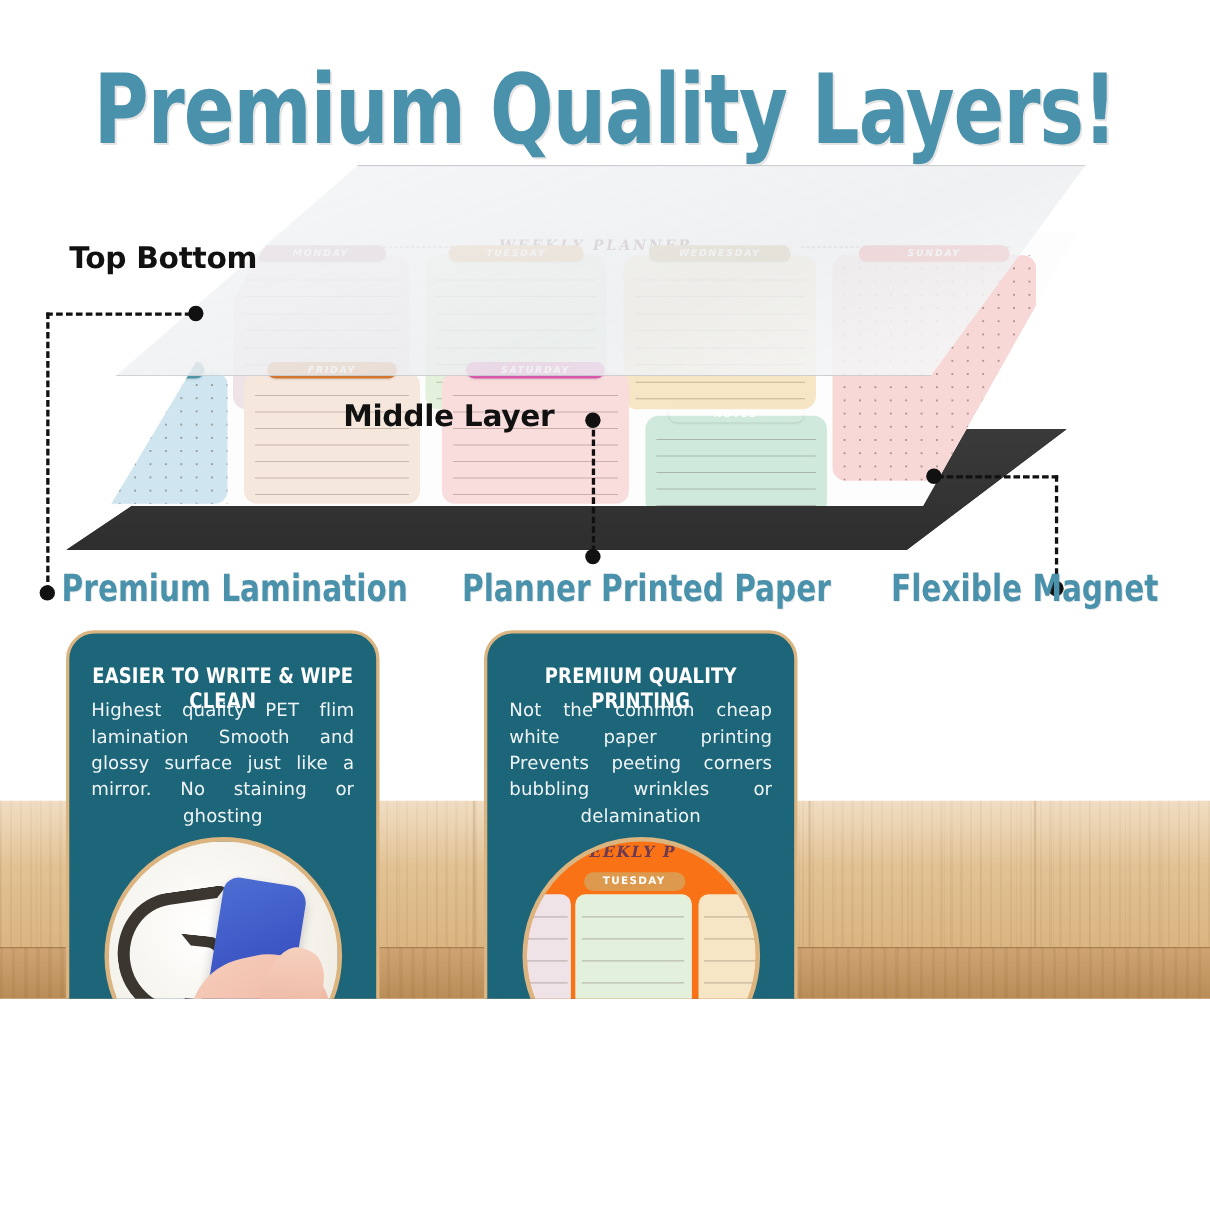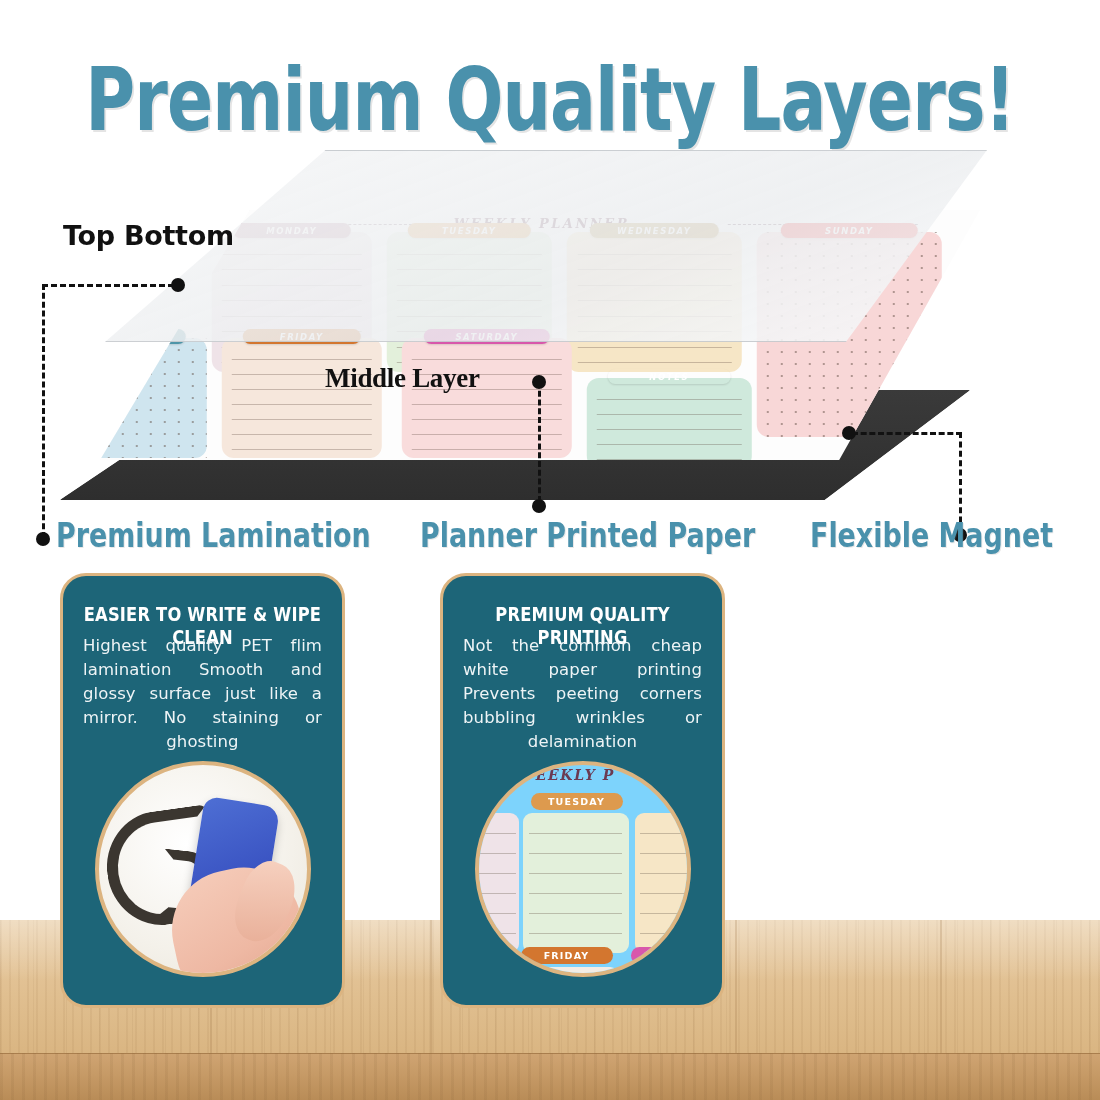--- a/index.html
+++ b/index.html
@@ -3,21 +3,21 @@
 <meta charset="utf-8">
 <style>
   html,body{margin:0;padding:0;}
   body{
     width:1100px;height:1100px;
     background:#ffffff;
     font-family:"Liberation Sans", sans-serif;
     overflow:hidden;
     position:relative;
   }
-  #stage{position:relative;width:1100px;height:1100px;overflow:hidden;background:#fff;}
+  #stage{position:relative;width:1100px;height:908px;overflow:hidden;background:#fff;}
 
   
   .title{
     position:absolute;left:0;top:52px;width:1100px;
     text-align:center;
     font-family:"DejaVu Sans Condensed","Liberation Sans Narrow","Liberation Sans",sans-serif;
     font-weight:700;
     font-size:88px;
     line-height:96px;
     letter-spacing:-1px;
@@ -193,21 +193,21 @@
     background:linear-gradient(160deg,#f6cdbb 0%, #eeb8a3 60%, #e0a28c 100%);
     border-radius:46% 44% 36% 40%;transform:rotate(-12deg);
   }
   .p1 .thumb{
     position:absolute;left:140px;top:96px;width:52px;height:82px;
     background:linear-gradient(160deg,#f7d2c1,#e8ae97);
     border-radius:40% 46% 50% 44%;transform:rotate(22deg);
   }
 
   
-  .p2{background:#7dd3fc;text-align:right;}
+  .p2{background:#f97316;text-align:right;}
   .p2 .wk{
     position:absolute;left:40px;top:2px;
     font-family:"DejaVu Serif","Liberation Serif",serif;
     font-style:italic;font-weight:700;font-size:14px;letter-spacing:1.6px;color:#6b3a52;
     white-space:nowrap;
   }
   .p2 .c{position:absolute;border-radius:9px;}
   .p2 .cl{position:absolute;left:6%;right:6%;height:0;border-top:1px solid rgba(110,95,80,.35);}
   .p2 .pp{
     position:absolute;height:17px;border-radius:9px;color:#fff;
@@ -338,21 +338,21 @@
     </div>
 
     <div class="sheet layer-top"></div>
 
     <div class="dlabel" style="left:63px;top:70px;">Top Bottom</div>
     <div class="dot" style="left:171px;top:128px;"></div>
     <div class="dashh" style="left:42px;top:134px;width:132px;"></div>
     <div class="dashv" style="left:42px;top:134px;height:254px;"></div>
     <div class="dot" style="left:36px;top:382px;"></div>
 
-    <div class="dlabel" style="left:325px;top:213px;font-family:Liberation Serif, serif;">Middle Layer</div>
+    <div class="dlabel" style="left:312px;top:213px;">Middle Layer</div>
     <div class="dot" style="left:532px;top:225px;"></div>
     <div class="dashv" style="left:538px;top:232px;height:120px;"></div>
     <div class="dot" style="left:532px;top:349px;"></div>
 
     <div class="dot" style="left:842px;top:276px;"></div>
     <div class="dashh" style="left:852px;top:282px;width:110px;"></div>
     <div class="dashv" style="left:959px;top:282px;height:100px;"></div>
     <div class="dot" style="left:953px;top:378px;"></div>
   </div>
 

